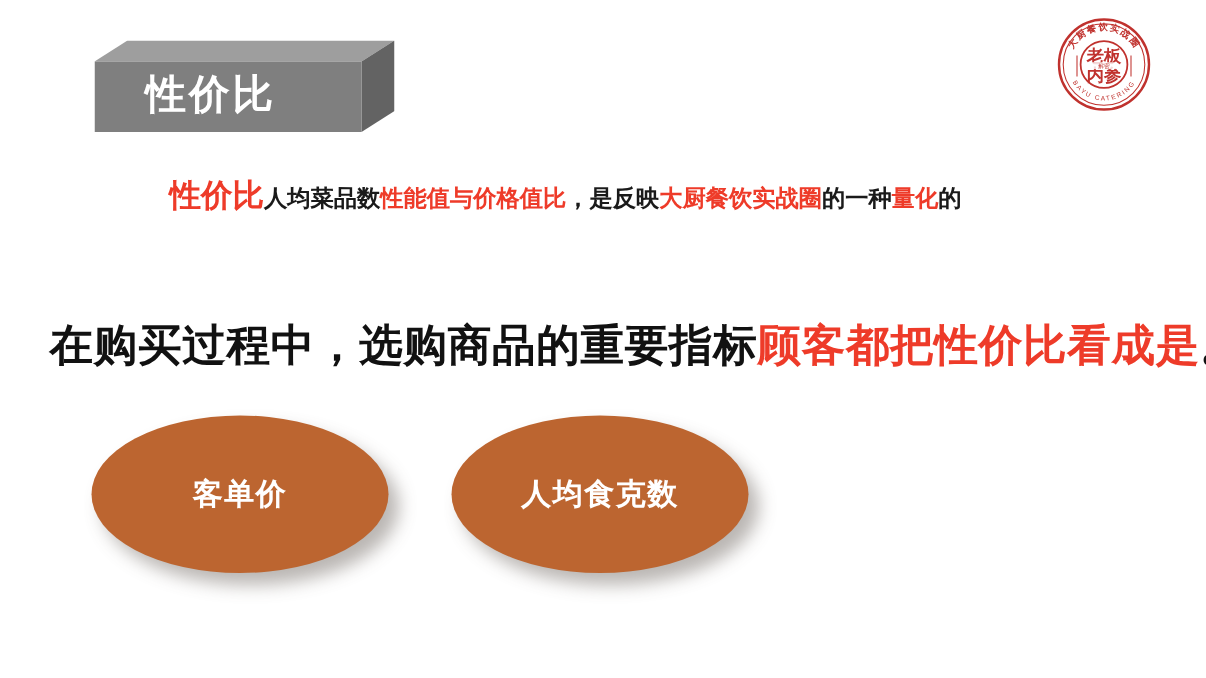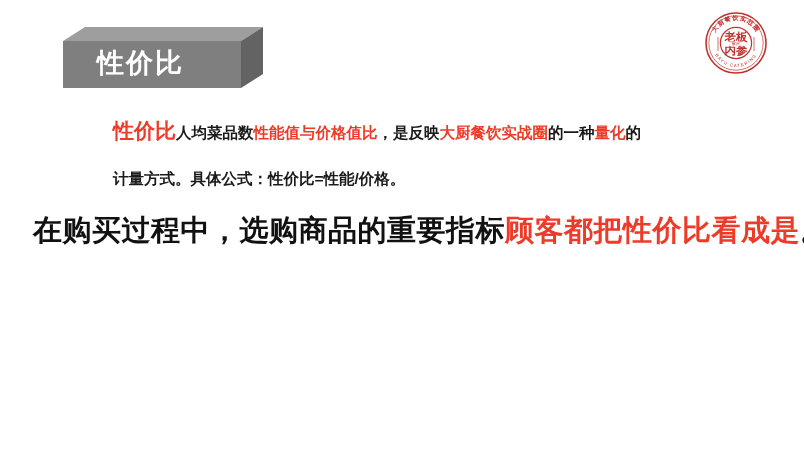--- a/index.html
+++ b/index.html
@@ -154,25 +154,28 @@
       <polygon points="178,14 200,0 200,47 178,61" fill="#636363"></polygon>
       <rect x="0" y="14" width="178" height="47" fill="#7f7f7f"></rect>
     </svg>
     <div id="banner-label">性价比</div>
   </div>
 
   <div id="para">
     <div class="para-line">
       <span class="lead">性价比</span><span>人均菜品数</span><span class="red">性能值与价格值比</span><span>，是反映</span><span class="red">大厨餐饮实战圈</span><span>的一种</span><span class="red">量化</span><span>的</span>
     </div>
-    <div class="para-line">
-      <span>计量方式。具体公式：性价比=性能/价格。</span>
-    </div>
   </div>
 
   <div id="heading">
     <span>在购买过程中，选购商品的重要指标</span><span class="red">顾客都把性价比看成是</span><span>。</span>
   </div>
 
   <div id="ellipse-row">
+    <div class="ellipse">
+      <span class="ellipse-label">客单价</span>
+    </div>
+    <div class="ellipse">
+      <span class="ellipse-label">人均食克数</span>
+    </div>
   </div>
 
 </div>
 
 </body></html>

